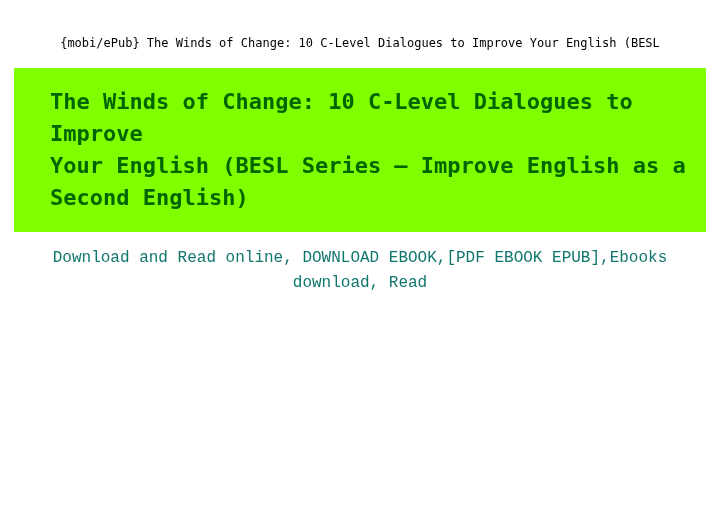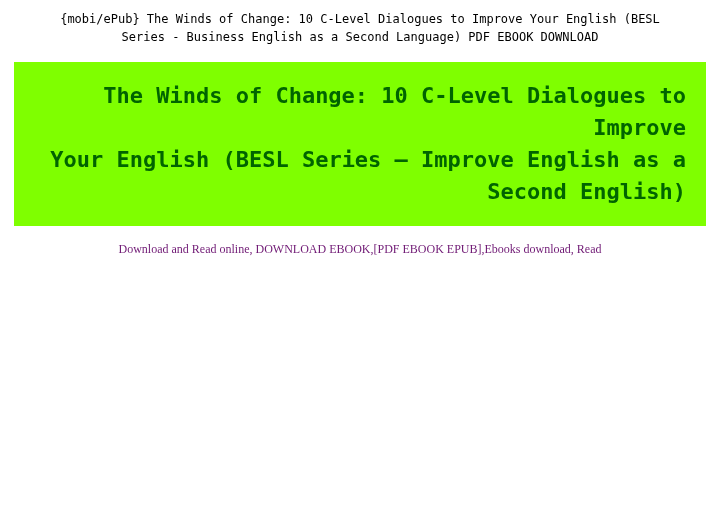--- a/index.html
+++ b/index.html
@@ -21,70 +21,70 @@
       height: 509px;
       display: flex;
       flex-direction: column;
       background: #ffffff;
     }
 
     .top-bar {
       background-color: #ffffff;
       padding: 10px 20px 8px 20px;
       text-align: center;
+      margin-top: 24px;
     }
 
     .top-bar-text {
       font-family: monospace;
       font-size: 12px;
       color: #000000;
       line-height: 1.5;
     }
 
     .banner {
       background-color: #7fff00;
       margin: 8px 14px 0 14px;
-      padding: 18px 20px 18px 24px;
-      text-align: right;
+      padding: 18px 20px 18px 36px;
+      text-align: left;
     }
 
     .banner-title {
       font-family: monospace;
       font-size: 22px;
       font-weight: bold;
       color: #006400;
       line-height: 1.45;
     }
 
     .content-area {
       padding: 14px 40px 0 40px;
       text-align: center;
     }
 
     .content-text {
-      font-family: Liberation Serif, serif;
-      font-size: 12px;
-      color: #701a75;
+      font-family: Liberation Mono, monospace;
+      font-size: 16px;
+      color: #0f766e;
       line-height: 1.6;
     }
 
     .rest {
       flex: 1;
       background: #ffffff;
     }
   </style>
 </head>
 <body>
 
 <div class="page-wrapper">
 
   <div class="top-bar">
     <div class="top-bar-text">
       <span>{mobi/ePub} The Winds of Change: 10 C-Level Dialogues to Improve Your English (BESL</span><br>
-      <span>Series - Business English as a Second Language) PDF EBOOK DOWNLOAD</span>
     </div>
   </div>
 
   <div class="banner">
     <div class="banner-title">
       <span>The Winds of Change: 10 C-Level Dialogues to Improve</span><br>
       <span>Your English (BESL Series – Improve English as a</span><br>
       <span>Second English)</span>
     </div>
   </div>

